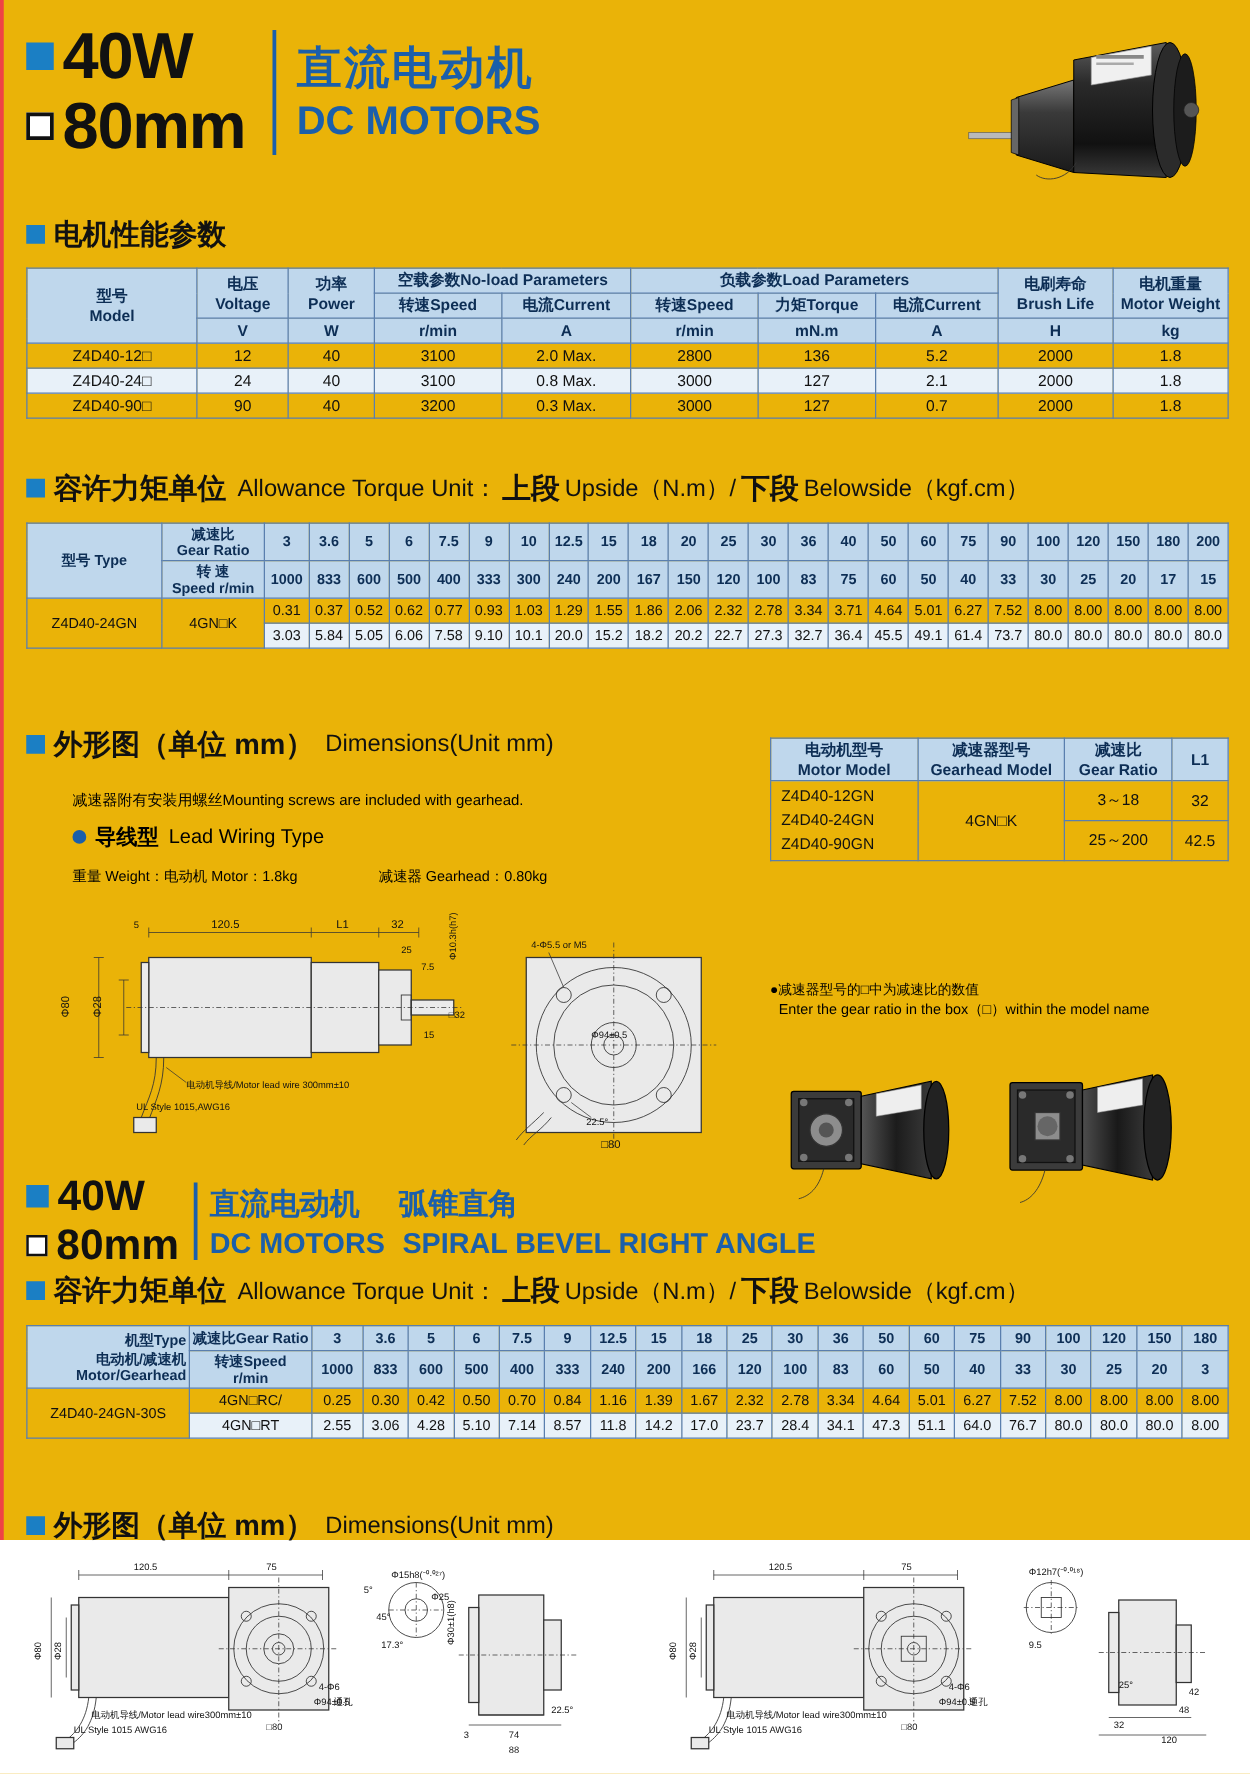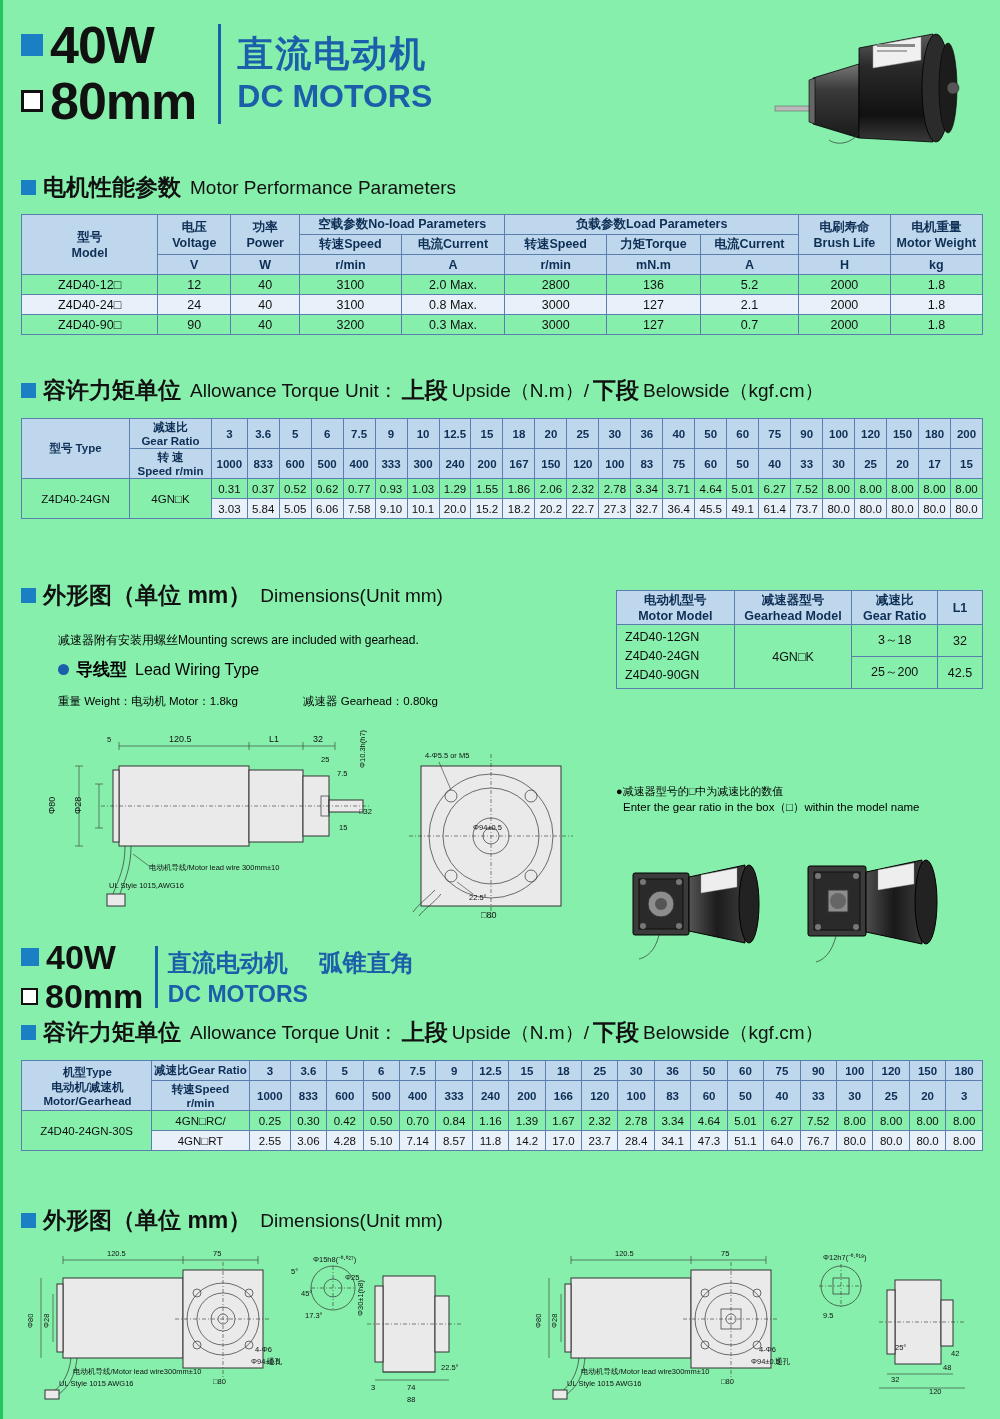--- a/index.html
+++ b/index.html
@@ -5,23 +5,23 @@
   * { box-sizing: border-box; }
   html, body { margin:0; padding:0; }
   body {
     width:1000px; height:1419px;
     font-family:"Liberation Sans", sans-serif;
     background:#fff;
     position:relative;
     overflow:hidden;
   }
   .page {
-    position:absolute; left:0; top:0; width:1000px; height:1419px;
-    border-left:3px solid #22c55e;
-    background:#86efac;
+    position:absolute; left:0; top:0; width:1000px; height:1232px;
+    border-left:3px solid #ef4444;
+    background:#eab308;
   }
   
   .sq {
     display:inline-block; width:15px; height:15px; background:#1b7fc4;
     margin-right:7px; vertical-align:middle;
   }
   .sq-hollow {
     display:inline-block; width:22px; height:22px; border:3px solid #111;
     margin-right:7px; vertical-align:middle; background:#fff;
   }
@@ -162,21 +162,20 @@
     <path d="M100 26 L148 17 L148 40 L100 48 Z" fill="#f0f0f0" stroke="#999" stroke-width="0.5"></path>
     <rect x="104" y="24" width="38" height="3" fill="#888"></rect>
     <rect x="104" y="30" width="30" height="2" fill="#aaa"></rect>
 
     <path d="M88 110 C80 124, 64 126, 56 120" class="thinline" stroke="#222" stroke-width="1.6"></path>
   </svg>
 
   <div class="sec-title" style="left:18px; top:172px;">
     <span class="sq"></span>
     <span class="cn">电机性能参数</span>
-    <span class="en">Motor Performance Parameters</span>
   </div>
 
   <table class="tbl" id="perf-table">
     <colgroup>
       <col style="width:140px">
         <col style="width:74px">
         <col style="width:70px">
       <col style="width:104px">
         <col style="width:106px">
       <col style="width:104px">
@@ -598,39 +597,40 @@
         </div>
       </div>
       <div style="width:2.5px;background:#1b5faa;height:62px;margin:0 10px 0 12px;"></div>
       <div>
         <div style="display:flex;align-items:baseline;">
           <span style="font-size:24px;font-weight:bold;color:#1b5faa;">直流电动机</span>
           <span style="font-size:24px;font-weight:bold;color:#1b5faa;margin-left:31px;">弧锥直角</span>
         </div>
         <div style="display:flex;align-items:baseline;margin-top:2px;">
           <span style="font-size:23px;font-weight:bold;color:#1b5faa;">DC MOTORS</span>
+          <span style="font-size:23px;font-weight:bold;color:#1b5faa;margin-left:14px;">SPIRAL BEVEL RIGHT ANGLE</span>
         </div>
       </div>
     </div>
   </div>
 
   <div class="sec-title" style="left:18px; top:1017px;">
     <span class="sq"></span>
     <span class="cn">容许力矩单位</span>
     <span class="en">Allowance Torque Unit：</span>
     <span class="cn" style="margin-left:4px;">上段</span>
     <span class="en" style="margin-left:4px;">Upside（N.m）/</span>
     <span class="cn" style="margin-left:4px;">下段</span>
     <span class="en" style="margin-left:4px;">Belowside（kgf.cm）</span>
   </div>
 
   <table class="tbl" id="torque2">
     <thead>
       <tr>
-        <th rowspan="2" style="width:130px;text-align:center;padding-left:4px;">
+        <th rowspan="2" style="width:130px;text-align:right;padding-left:4px;">
           <div>机型Type</div>
           <div>电动机/减速机</div>
           <div>Motor/Gearhead</div>
         </th>
         <th style="width:98px">减速比Gear Ratio</th>
         <th>3</th>
         <th>3.6</th>
         <th>5</th>
         <th>6</th>
         <th>7.5</th>

